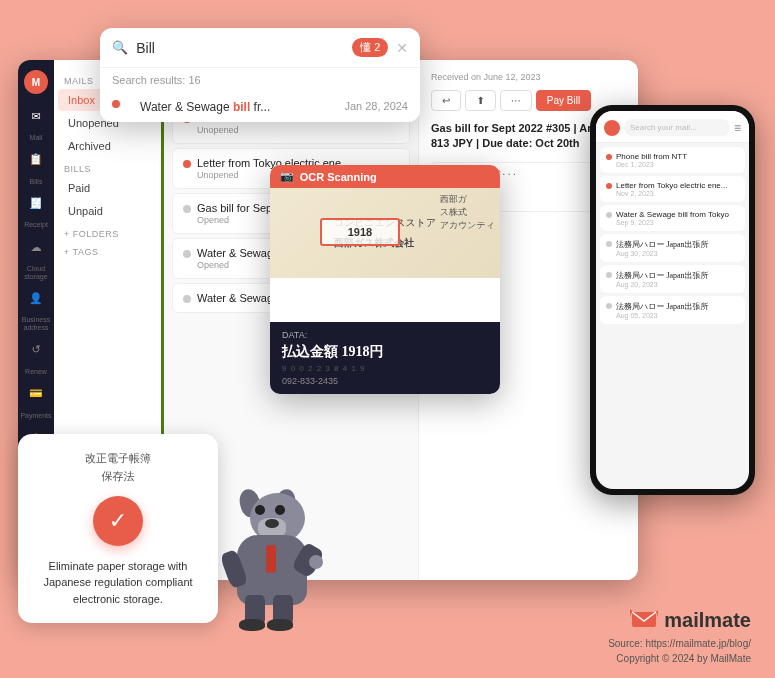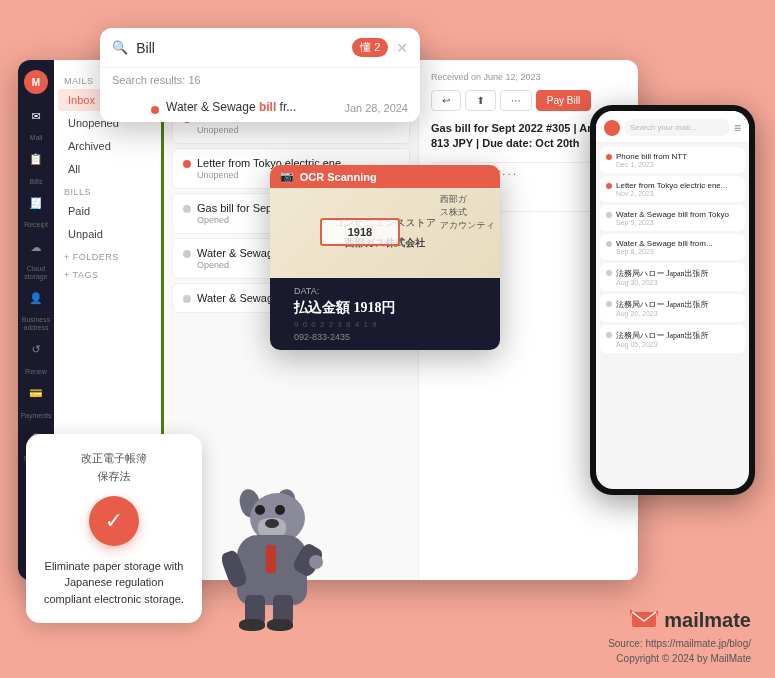--- a/index.html
+++ b/index.html
@@ -230,25 +230,24 @@
       cursor: pointer;
       font-size: 14px;
     }
     .search-results-count {
       padding: 6px 12px;
       font-size: 11px;
       color: #999;
     }
     .search-result-item {
       display: flex;
-      align-items: flex-end;
+      align-items: flex-start;
       padding: 8px 12px;
-      gap: 7px;
+      gap: 20px;
       cursor: pointer;
-      margin-left: 39px;
     }
     .search-result-dot {
       width: 8px; height: 8px;
       border-radius: 50%;
       background: #e85d4a;
       flex-shrink: 0;
     }
     .search-result-text { flex: 1; font-size: 12px; color: #333; }
     .search-result-text .highlight { color: #e85d4a; font-weight: 600; }
     .search-result-date { font-size: 11px; color: #999; }
@@ -297,21 +296,22 @@
       display: flex;
       align-items: center;
       justify-content: center;
       background: rgba(255,255,255,0.8);
       font-size: 11px;
       font-weight: 700;
       color: #333;
     }
     .ocr-data-area {
       background: #1a1a2e;
-      padding: 8px 24px;
+      padding: 8px 12px;
+      margin-top: 44px;
     }
     .ocr-data-label {
       font-size: 9px;
       color: #aaa;
       margin-bottom: 3px;
     }
     .ocr-data-value {
       font-size: 14px;
       color: #fff;
       font-weight: 600;
@@ -405,28 +405,27 @@
     .mobile-mail-date {
       font-size: 7px;
       color: #bbb;
     }
 
     
     .bottom-card {
       position: absolute;
       bottom: 55px;
       left: 18px;
-      width: 176px;
+      width: 200px;
       background: #fff;
       border-radius: 14px;
       padding: 16px;
       box-shadow: 0 4px 20px rgba(0,0,0,0.2);
       z-index: 10;
       text-align: center;
-      margin-left: 8px;
     }
     .bottom-card-japanese {
       font-size: 11px;
       color: #555;
       margin-bottom: 10px;
       line-height: 1.6;
     }
     .bottom-card-check {
       width: 50px;
       height: 50px;
@@ -705,21 +704,20 @@
     <div class="sidebar-label">Payments</div>
     <div class="sidebar-icon">⚙</div>
     <div class="sidebar-label">Settings</div>
   </div>
 
   <div class="nav-panel">
     <div class="nav-section-label">MAILS</div>
     <div class="nav-item active">Inbox</div>
     <div class="nav-item">Unopened</div>
     <div class="nav-item">Archived</div>
-    <div class="nav-item">All</div>
     <div class="nav-section-label">BILLS</div>
     <div class="nav-item">Paid</div>
     <div class="nav-item">Unpaid</div>
     <div class="nav-section-label">+ FOLDERS</div>
     <div class="nav-section-label">+ TAGS</div>
   </div>
 
   <div class="main-content">
 
     <div class="inbox-header">
@@ -798,21 +796,21 @@
   </div>
 </div>
 
 <div class="ocr-popup">
   <div class="ocr-header">
     <span style="color:#fff;font-size:11px;">📷</span>
     <span class="ocr-header-label">OCR Scanning</span>
   </div>
   <div class="ocr-image-area">
     <div style="position:absolute;top:0;left:0;right:0;bottom:0;display:flex;align-items:center;justify-content:center;">
-      <div style="text-align:center;">
+      <div style="text-align:left;">
         <div style="font-size:10px;color:#444;font-family:serif;line-height:2;">
           コンビニエンスストア<br>
           <strong>西部ガス株式会社</strong>
         </div>
       </div>
     </div>
     <div class="ocr-scan-box">
       <span>1918</span>
     </div>
     <div style="position:absolute;top:5px;right:5px;font-size:9px;color:#555;font-family:serif;">
@@ -849,27 +847,20 @@
         <div class="mobile-mail-info">
           <div class="mobile-mail-title">Letter from Tokyo electric ene...</div>
           <div class="mobile-mail-date">Nov 2, 2023</div>
         </div>
       </div>
       <div class="mobile-mail-item">
         <div class="mobile-mail-dot" style="background:#ccc;"></div>
         <div class="mobile-mail-info">
           <div class="mobile-mail-title">Water &amp; Sewage bill from Tokyo</div>
           <div class="mobile-mail-date">Sep 9, 2023</div>
-        </div>
-      </div>
-      <div class="mobile-mail-item">
-        <div class="mobile-mail-dot" style="background:#ccc;"></div>
-        <div class="mobile-mail-info">
-          <div class="mobile-mail-title">Water &amp; Sewage bill from...</div>
-          <div class="mobile-mail-date">Sep 8, 2023</div>
         </div>
       </div>
       <div class="mobile-mail-item">
         <div class="mobile-mail-dot" style="background:#ccc;"></div>
         <div class="mobile-mail-info">
           <div class="mobile-mail-title jp-text">法務局ハロー Japan出張所</div>
           <div class="mobile-mail-date">Aug 30, 2023</div>
         </div>
       </div>
       <div class="mobile-mail-item">

